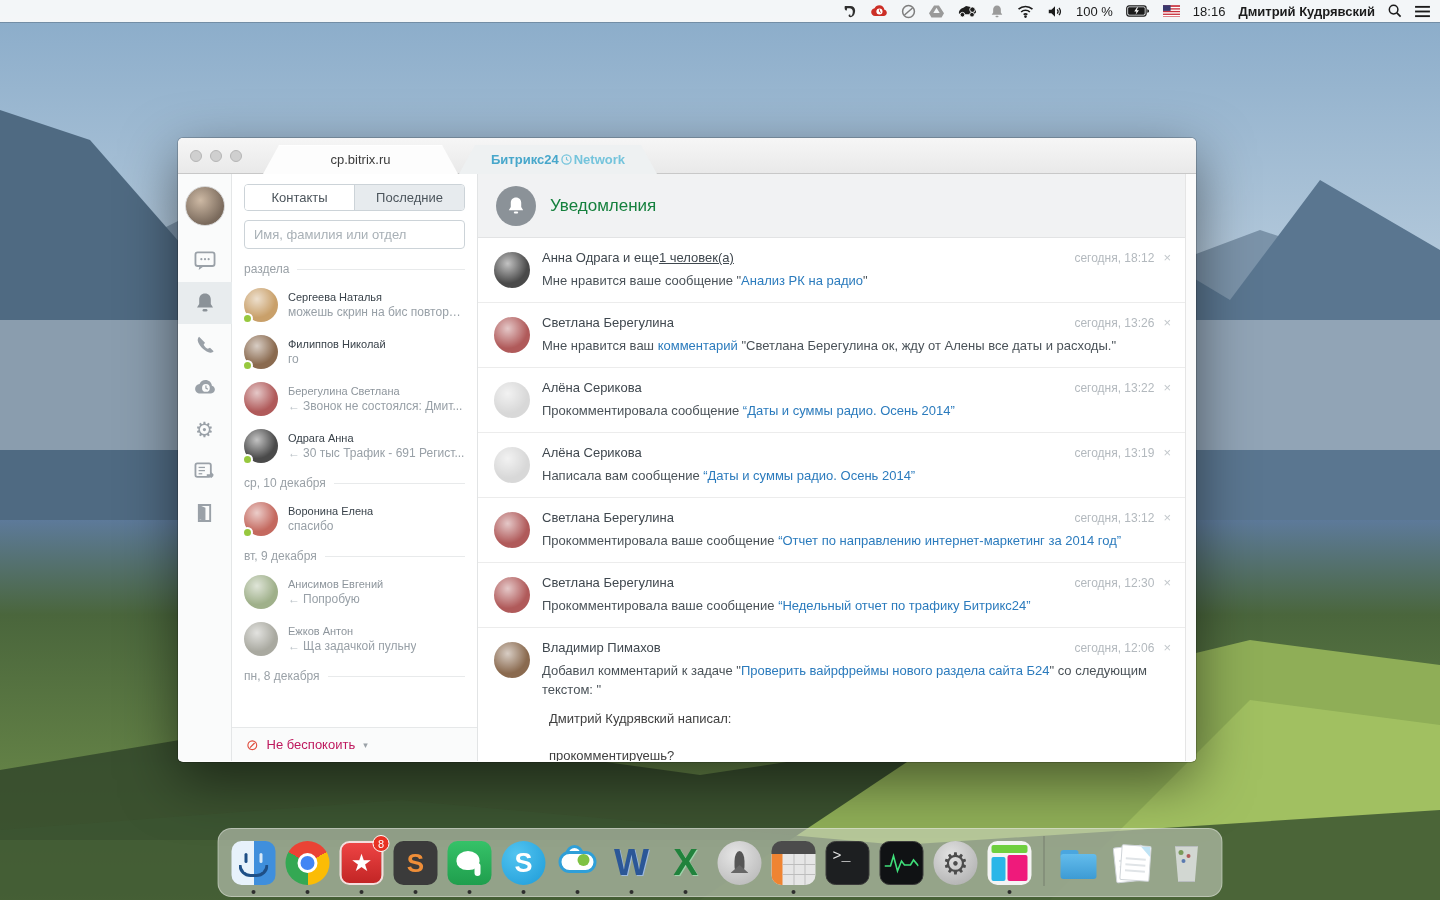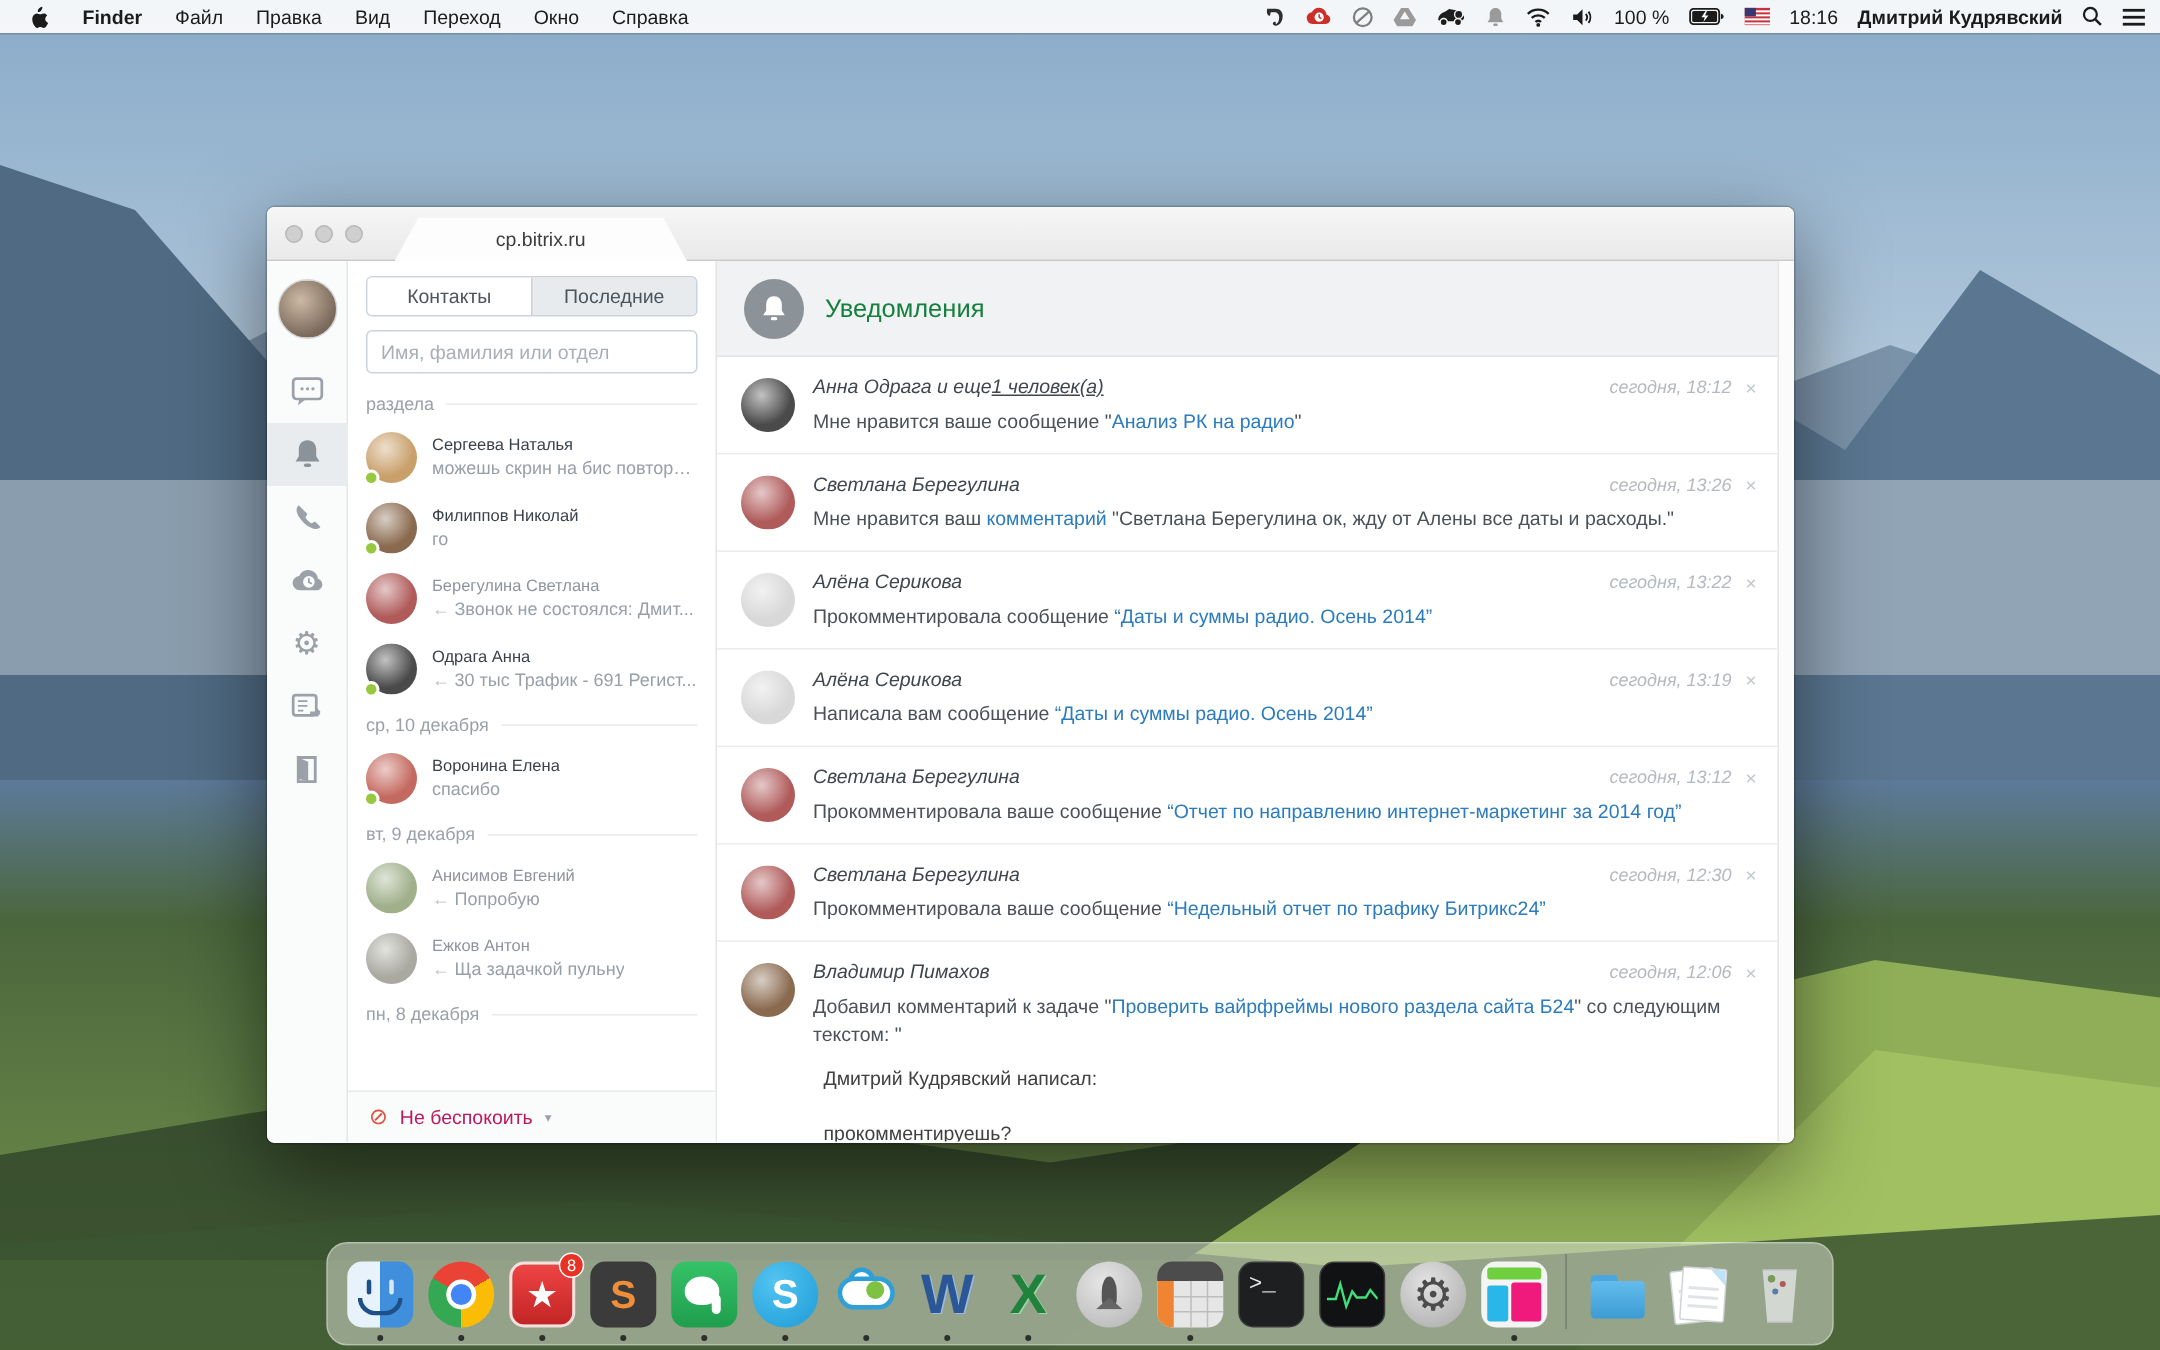--- a/index.html
+++ b/index.html
@@ -81,21 +81,21 @@
   
   .notif { flex:1; background:#fff; position:relative; overflow:hidden; }
   .notif-scroll { position:absolute; top:0; right:0; bottom:0; width:11px; background:#fbfbfb; border-left:1px solid #e5e5e5; }
   .nheader { height:64px; background:#f1f2f3; border-bottom:1px solid #e2e3e4; display:flex; align-items:center; gap:14px; padding:0 0 0 18px; margin-right:11px; }
   .nbell { width:40px; height:40px; border-radius:50%; background:#8b9298; display:flex; align-items:center; justify-content:center; }
   .ntitle { font-size:17px; color:#15803d; }
   .nlist { margin-right:11px; }
   .nitem { display:flex; gap:12px; padding:12px 14px 12px 16px; border-bottom:1px solid #ececec; }
   .nav36 { width:36px; height:36px; border-radius:50%; flex:none; margin-top:2px; }
   .nbodywrap { flex:1; min-width:0; }
-  .nrow1 { display:flex; align-items:flex-end; font-size:13px; color:#3f474e;font-style:italic; }
+  .nrow1 { display:flex; align-items:center; font-size:13px; color:#3f474e; }
   .nname-link { text-decoration:underline; color:#3f474e; cursor:pointer; }
   .ntime { margin-left:auto; font-size:12px; color:#b3b9be; white-space:nowrap; }
   .nclose { margin-left:9px; color:#c3c8cc; font-size:13px; cursor:pointer; line-height:1; }
   .nbody { margin-top:6px; font-size:13px; color:#4a5258; line-height:19px; max-width:640px; }
   .nbody a.blu { color:#2b7bbd; text-decoration:none; cursor:pointer; }
   .nextra { font-size:13px; color:#404040; line-height:19px; margin-top:8px; }
   .nextra.ind { margin-left:7px; margin-top:18px; }
   .nextra.first { margin-top:10px; }
 
   
@@ -191,36 +191,20 @@
     <rect y="320" width="1440" height="130" fill="#e4ebf0" opacity=".4"></rect>
     <rect y="520" width="1440" height="380" fill="url(#valley)"></rect>
     <polygon points="0,770 300,720 700,775 1000,730 1440,785 1440,840 0,840" fill="#2f4429" opacity=".8"></polygon>
     <polygon points="700,900 1000,700 1250,640 1440,665 1440,900" fill="#8fae57"></polygon>
     <polygon points="1050,900 1250,700 1440,725 1440,900" fill="#a3c263" opacity=".9"></polygon>
     <polygon points="0,900 0,830 400,800 900,845 1440,810 1440,900" fill="#3c5531" opacity=".85"></polygon>
   </svg>
 </div>
 
 <div class="menubar" data-interactable="false">
-  <div class="mb-left" data-interactable="false">
-    <span class="mb-apple" data-interactable="true">
-      <svg width="14" height="16" viewBox="0 0 17 20">
-          <path fill="#1b1b1b" d="M11.6 4.9c.6-.8 1.1-1.9.9-3-1 .1-2.1.7-2.8 1.5-.6.7-1.1 1.8-.9 2.9 1.1 0 2.2-.6 2.8-1.4zM14.9 12.2c0-2 1.6-3 1.7-3.1-.9-1.4-2.4-1.6-2.9-1.6-1.2-.1-2.4.7-3 .7-.6 0-1.6-.7-2.6-.7-1.3 0-2.6.8-3.3 2-1.4 2.4-.4 6 1 8 .7 1 1.5 2.1 2.6 2 1-.1 1.4-.7 2.7-.7 1.2 0 1.6.7 2.6.7 1.1 0 1.8-1 2.5-2 .8-1.1 1.1-2.2 1.1-2.3-.1 0-2.3-.9-2.4-3z"></path>
-        </svg>
-    </span>
-    <span data-interactable="false" style="display:flex;">
-        <span class="mb-item app" data-interactable="true">Finder</span>
-        <span class="mb-item" data-interactable="true">Файл</span>
-        <span class="mb-item" data-interactable="true">Правка</span>
-        <span class="mb-item" data-interactable="true">Вид</span>
-        <span class="mb-item" data-interactable="true">Переход</span>
-        <span class="mb-item" data-interactable="true">Окно</span>
-        <span class="mb-item" data-interactable="true">Справка</span>
-      </span>
-  </div>
   <div class="mb-right" data-interactable="false">
     <span class="st-ic" data-interactable="true">
       <svg width="15" height="15" viewBox="0 0 16 16">
           <path fill="#2e2e2e" d="M3 2h6c3 0 5 2 5 5 0 4-2 7-5 7-1 0-2-.5-2-1.5 0-.8.6-1.3 1.3-1.3.5 0 .9.3.9.8 0 .3-.2.5-.5.5.1.3.6.4 1 .2 1.2-.6 1.8-2.7 1.8-4.7 0-2-1.3-3.5-3.5-3.5H5.5L5 7C4 7 3.4 6.5 3 5.5 2.7 4.3 2.7 3 3 2z"></path>
         </svg>
     </span>
     <span class="st-ic" data-interactable="true">
       <svg width="18" height="14" viewBox="0 0 20 15">
           <path fill="#cc2f27" d="M16 6.2C15.7 3.3 13.3 1 10.3 1 8 1 6 2.4 5.1 4.4 3 4.6 1.3 6.4 1.3 8.6 1.3 11 3.2 13 5.6 13h9.6c2 0 3.5-1.6 3.5-3.5 0-1.7-1.2-3-2.7-3.3z"></path>
           <circle cx="10.5" cy="8" r="3.4" fill="#fff"></circle>
@@ -307,20 +291,28 @@
 
 <div class="window" data-interactable="false">
   <div class="titlebar" data-interactable="true">
     <div class="lights" data-interactable="false">
       <span class="light" data-interactable="true"></span>
       <span class="light" data-interactable="true"></span>
       <span class="light" data-interactable="true"></span>
     </div>
     <div class="tab active" data-interactable="true">
       <span data-interactable="false">cp.bitrix.ru</span>
+    </div>
+    <div class="tab inactive" data-interactable="true">
+      <span class="brand" data-interactable="false">Битрикс24</span>
+      <svg width="11" height="11" viewBox="0 0 12 12" data-interactable="false">
+          <circle cx="6" cy="6" r="5" fill="none" stroke="#74c4dc" stroke-width="1.4"></circle>
+          <path d="M6 3.2V6l2 1.2" stroke="#74c4dc" stroke-width="1.2" fill="none"></path>
+        </svg>
+      <span class="net" data-interactable="false">Network</span>
     </div>
   </div>
 
   <div class="win-body">
 
     <div class="rail" data-interactable="false">
       <div class="rail-avatar" data-interactable="true"></div>
       <div class="rail-item" data-interactable="true">
         <svg width="22" height="20" viewBox="0 0 24 22" data-interactable="false">
             <rect x="1.5" y="1.5" width="21" height="15" rx="2.5" fill="none" stroke="#9aa1a8" stroke-width="2"></rect>

